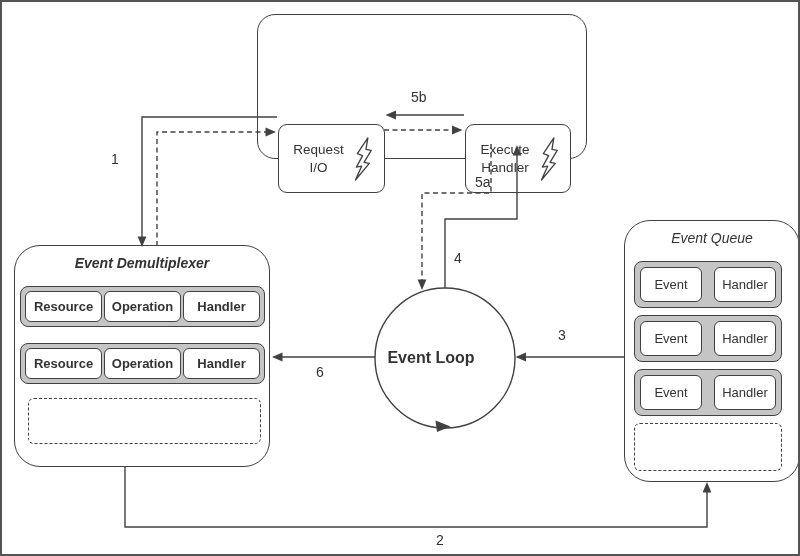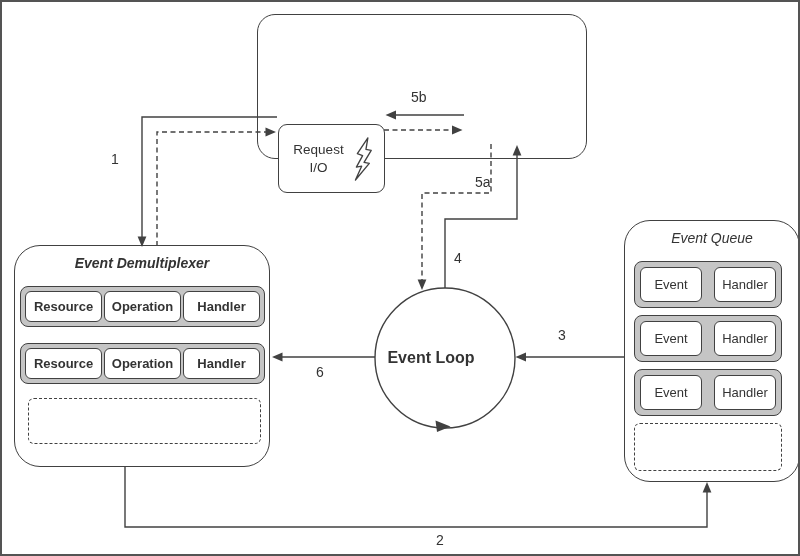--- a/index.html
+++ b/index.html
@@ -48,20 +48,26 @@
   .n6{left:314px;top:362px;}
 </style>
 </head>
 <body>
 
 <div class="page">
 
   <div class="box app-box">
     <div class="subbox sb-request">
       <span class="subbox-label">Request I/O</span>
+      <svg class="bolt" width="22" height="44" viewBox="0 0 22 46">
+        <polygon points="14,1 3,17.5 8.5,19.5 2,31.5 7.5,30.5 1,45 15.5,27.5 10,26.5 17.5,14 12,13" fill="#ffffff" stroke="#414141" stroke-width="1.4" stroke-linejoin="round"></polygon>
+      </svg>
+    </div>
+    <div class="subbox sb-execute">
+      <span class="subbox-label">Execute Handler</span>
       <svg class="bolt" width="22" height="44" viewBox="0 0 22 46">
         <polygon points="14,1 3,17.5 8.5,19.5 2,31.5 7.5,30.5 1,45 15.5,27.5 10,26.5 17.5,14 12,13" fill="#ffffff" stroke="#414141" stroke-width="1.4" stroke-linejoin="round"></polygon>
       </svg>
     </div>
   </div>
 
   <div class="box demux-box">
     <div class="box-title">Event Demultiplexer</div>
     <div class="gray-row demux-row r1">
       <div class="cell">Resource</div>

